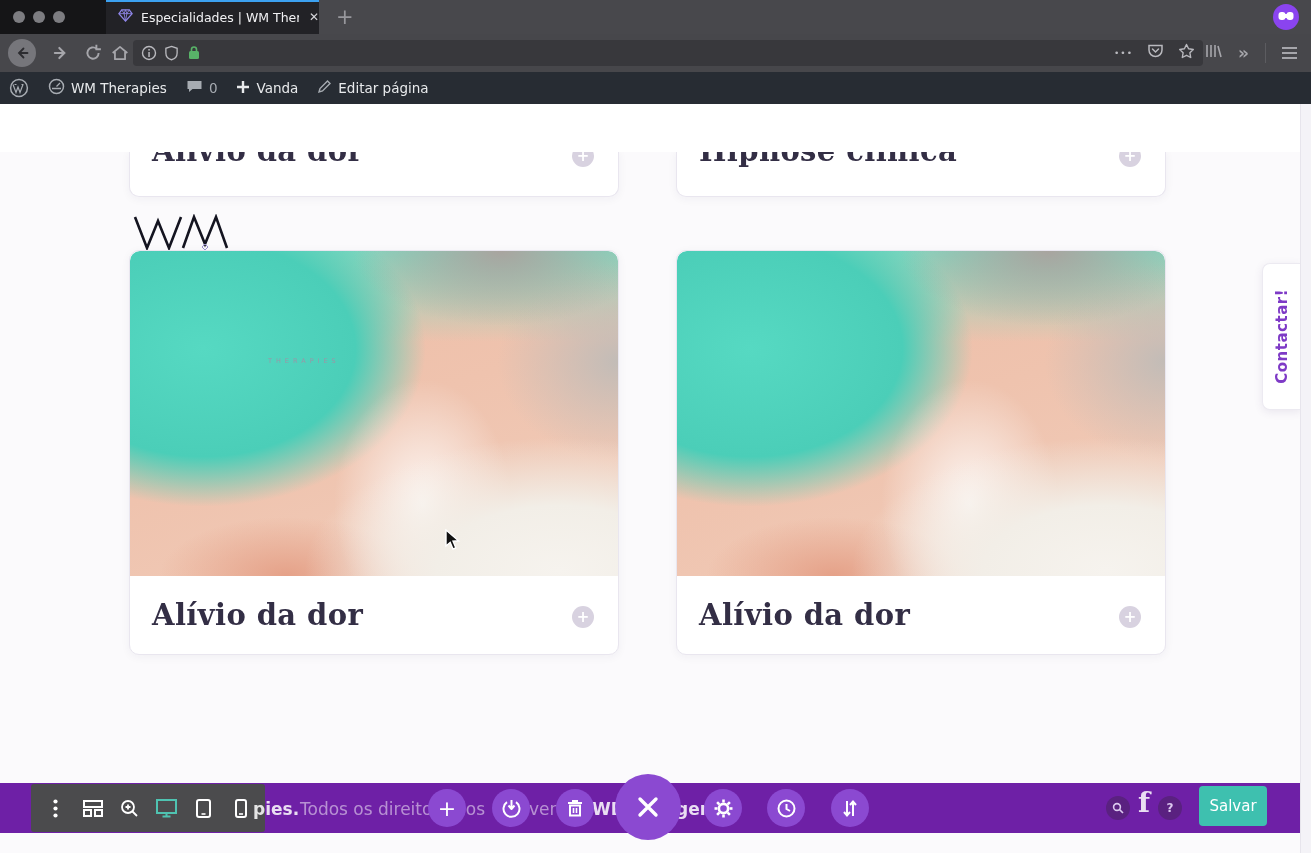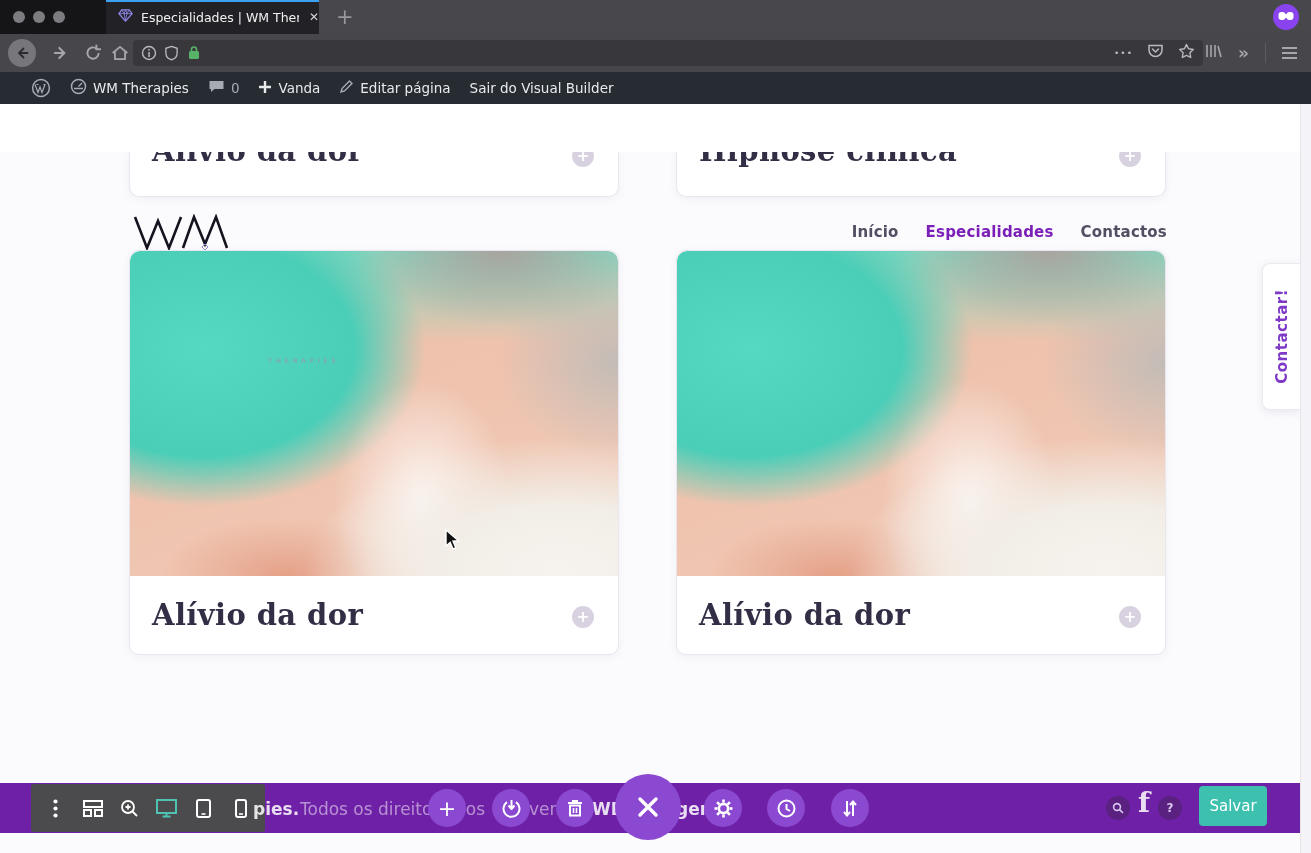--- a/index.html
+++ b/index.html
@@ -25,21 +25,21 @@
   .urlbar .uicon{width:16px;height:16px;margin-right:7px;flex:0 0 auto;}
   .urltext{font-size:13px;color:#b6b6bb;white-space:nowrap;overflow:hidden;flex:1 1 auto;}
   .urltext b{color:#ffffff;font-weight:600;}
   .urlbar-right{display:flex;align-items:center;gap:14px;margin-left:auto;}
   .navbar-right{position:absolute;right:0;top:34px;height:38px;display:flex;align-items:center;gap:16px;padding-right:14px;}
   .vsep{width:1px;height:20px;background:#5c5c60;}
   .menu-bars div{width:15px;height:2px;background:#a6a6ab;margin:3px 0;}
 
   
   .adminbar{position:absolute;left:0;top:72px;width:1311px;height:32px;background:#272c33;color:#e8eaec;font-size:13.5px;}
-  .ab-left{position:absolute;left:0;top:0;height:32px;display:flex;align-items:center;gap:9px;padding-left:26px;}
+  .ab-left{position:absolute;left:0;top:0;height:32px;display:flex;align-items:center;gap:9px;padding-left:4px;}
   .ab-item{display:flex;align-items:center;gap:6px;height:32px;padding:0 5px;white-space:nowrap;}
   .ab-ico{color:#a7acb2;}
   .ab-count{color:#a7acb2;}
   .ab-right{position:absolute;right:0;top:0;height:32px;display:flex;align-items:center;gap:10px;padding-right:16px;}
   .avatar{width:19px;height:19px;background:#cfd2d6;border-radius:2px;position:relative;overflow:hidden;}
   .avatar .head{position:absolute;left:6px;top:3px;width:7px;height:7px;border-radius:50%;background:#8d939a;}
   .avatar .body{position:absolute;left:3px;top:11px;width:13px;height:9px;border-radius:6px 6px 0 0;background:#8d939a;}
 
   
   .siteheader{position:absolute;left:0;top:104px;width:1311px;height:48px;background:#ffffff;z-index:5;}
@@ -235,39 +235,31 @@
         <span>Vanda</span>
       </span>
       <span class="ab-item">
         <span class="ab-ico">
           <svg width="15" height="15" viewBox="0 0 15 15">
               <path d="M2 13 l1-3.5 7.5-7.5 2.5 2.5 -7.5 7.5 z" fill="none" stroke="#a7acb2" stroke-width="1.4"></path>
             </svg>
         </span>
         <span>Editar página</span>
       </span>
-      <span class="ab-item">
-        <span>Sair do Visual Builder</span>
-      </span>
     </div>
   </div>
 
   <div class="siteheader">
     <div class="logo">
       <svg width="104" height="36" viewBox="0 0 104 36">
         <polyline points="2,3 14,34 25,7 36,34 48,3" fill="none" stroke="#141420" stroke-width="2.6"></polyline>
         <polyline points="50,34 61,3 72,30 83,3 94,34" fill="none" stroke="#141420" stroke-width="2.6"></polyline>
         <path d="M72 30 l3 3 -3 3 -3 -3 z" fill="none" stroke="#9a8fd0" stroke-width="1"></path>
       </svg>
       <div class="logo-sub">THERAPIES</div>
-    </div>
-    <div class="sitenav">
-      <span class="navlink">Início</span>
-      <span class="navlink active">Especialidades</span>
-      <span class="navlink">Contactos</span>
     </div>
   </div>
 
   <div class="content-bg"></div>
 
   <div class="card remnant" style="left:129px">
     <div class="card-title">Alívio da dor</div>
     <div class="plus-btn">+</div>
   </div>
   <div class="card remnant" style="left:676px">

